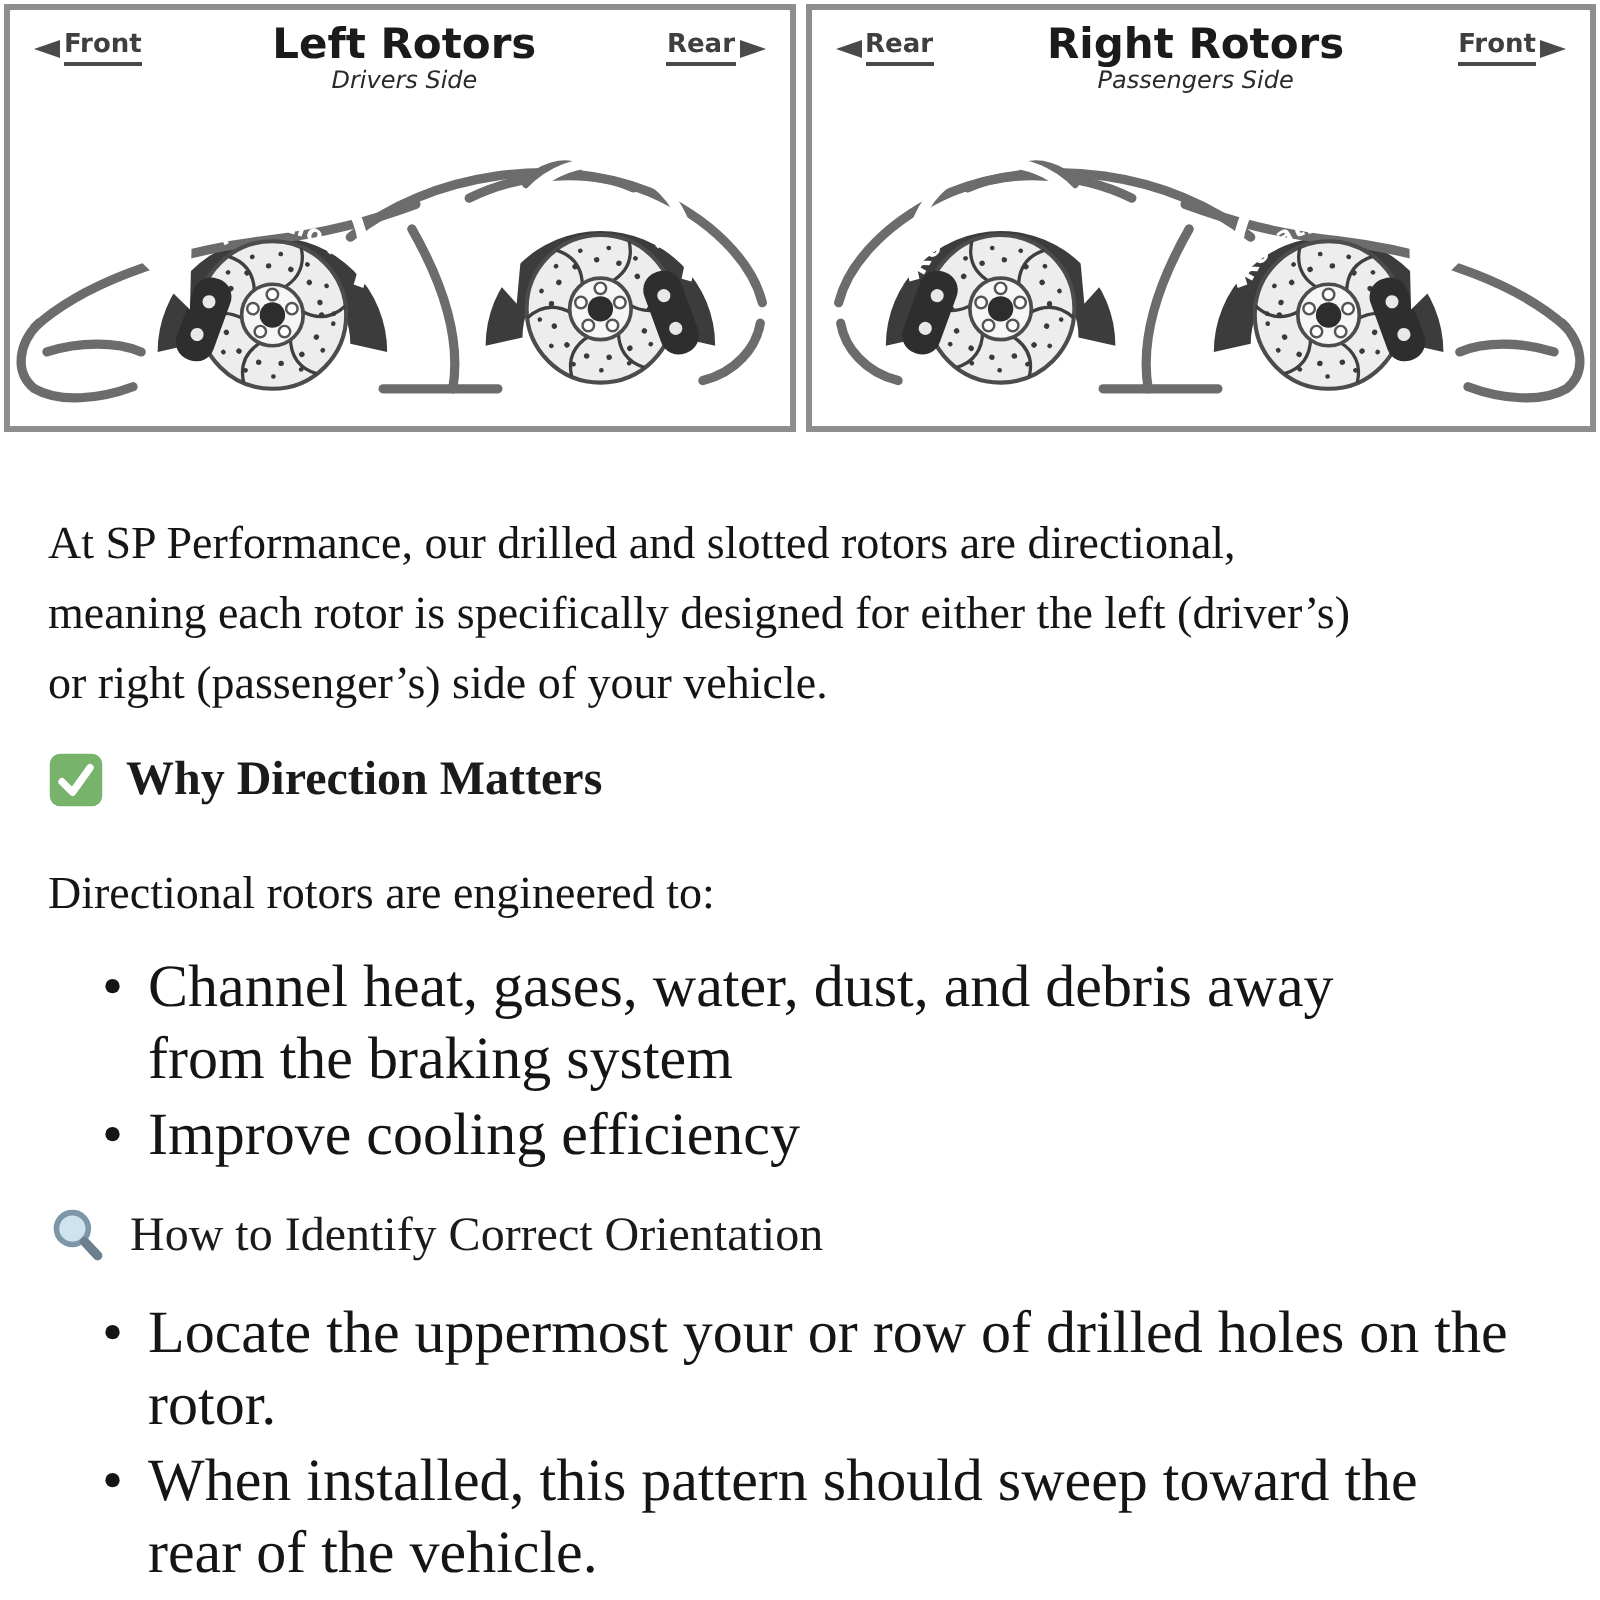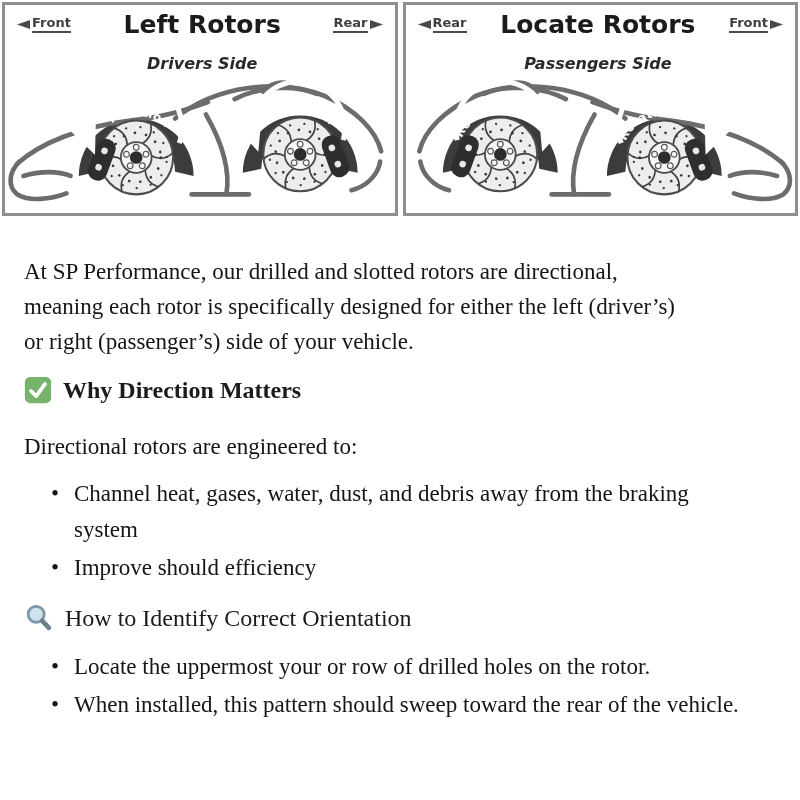--- a/index.html
+++ b/index.html
@@ -7,34 +7,34 @@
   body { font-family:"Liberation Serif","DejaVu Serif",serif; color:#151515; }
 
   
   .figure { display:flex; gap:5px; padding:2px; }
   .panel { flex:1; border:3px solid #8e8e8e; background:#fff; height:214px; position:relative; overflow:hidden; }
   .panel-header { display:flex; justify-content:space-between; align-items:flex-start; padding:7px 10px 0 10px;
                   font-family:"DejaVu Sans","Liberation Sans",sans-serif; }
   .dir-label { display:flex; align-items:center; gap:2px; margin-top:3px; }
   .dir-text { font-size:13px; font-weight:bold; color:#3f3f3f; border-bottom:2.5px solid #4a4a4a; padding-bottom:1px; }
   .titles { text-align:center; flex:1; }
-  .panel-title { font-size:25px; font-weight:bold; color:#1b1b1b; line-height:1.0;text-align:center; }
-  .panel-subtitle { font-size:16px; font-weight:bold; font-style:italic; color:#2a2a2a; margin-top:17px; }
+  .panel-title { font-size:21px; font-weight:bold; color:#1b1b1b; line-height:1.0;text-align:center; }
+  .panel-subtitle { font-size:12px; font-weight:normal; font-style:italic; color:#2a2a2a; margin-top:0; }
   .car-wrap { position:absolute; left:0; right:0; bottom:2px; }
   .car-wrap svg { display:block; width:100%; height:auto; }
 
   
   .content { padding:12px 24px 0 24px; }
   .intro { font-size:23px; line-height:35px; max-width:672px; margin-top:24px; }
   .h2 { display:flex; align-items:center; gap:11px; margin-top:17px; font-size:24px; }
   .h2.bold { font-weight:bold; }
   .h2 .emoji { flex:0 0 auto; display:inline-flex; }
   .lead { font-size:23px; line-height:35px; margin-top:25px; }
   ul { list-style:none; margin:12px 0 0 27px; }
-  li { position:relative; padding-left:23px; font-size:23px; line-height:36px; margin-top:2px; }
+  li { position:relative; padding-left:23px; font-size:30px; line-height:36px; margin-top:2px; }
   li::before { content:"\2022"; position:absolute; left:0; top:0; color:#151515; }
   .list-1 li { max-width:642px; }
   .list-2 { margin-top:16px; }
   .list-2 li { max-width:706px; }
   .h2-title { color:#1b1b1b; }
 </style>
 </head>
 <body>
 
 <svg width="0" height="0" style="position:absolute" aria-hidden="true">
@@ -129,21 +129,21 @@
 
   <div class="panel">
     <div class="panel-header">
       <span class="dir-label">
         <svg width="15" height="13" viewBox="0 0 15 13">
             <path d="M 15,2 L 2,6.5 L 15,11 Z" fill="#4a4a4a"></path>
           </svg>
         <span class="dir-text">Rear</span>
       </span>
       <span class="titles">
-        <div class="panel-title">Locate Rotors</div>
+        <div class="panel-title">Right Rotors</div>
         <div class="panel-subtitle">Passengers Side</div>
       </span>
       <span class="dir-label">
         <span class="dir-text">Front</span>
         <svg width="15" height="13" viewBox="0 0 15 13">
             <path d="M 0,2 L 13,6.5 L 0,11 Z" fill="#4a4a4a"></path>
           </svg>
       </span>
     </div>
     <div class="car-wrap">
@@ -177,21 +177,21 @@
         <path d="M8 17 L14 23 L24 9" stroke="#ffffff" stroke-width="4.2" fill="none" stroke-linecap="round" stroke-linejoin="round"></path>
       </svg>
     </span>
     <span class="h2-title">Why Direction Matters</span>
   </div>
 
   <p class="lead">Directional rotors are engineered to:</p>
 
   <ul class="list-1">
     <li>Channel heat, gases, water, dust, and debris away from the braking system</li>
-    <li>Improve should efficiency</li>
+    <li>Improve cooling efficiency</li>
   </ul>
 
   <div class="h2">
     <span class="emoji">
       <svg width="30" height="30" viewBox="0 0 32 32">
         <circle cx="13" cy="12" r="8.5" fill="#cfe3ef" stroke="#7d97a8" stroke-width="3"></circle>
         <line x1="19.5" y1="19" x2="26.5" y2="26.5" stroke="#6b7f8c" stroke-width="5" stroke-linecap="round"></line>
       </svg>
     </span>
     <span class="h2-title">How to Identify Correct Orientation</span>

